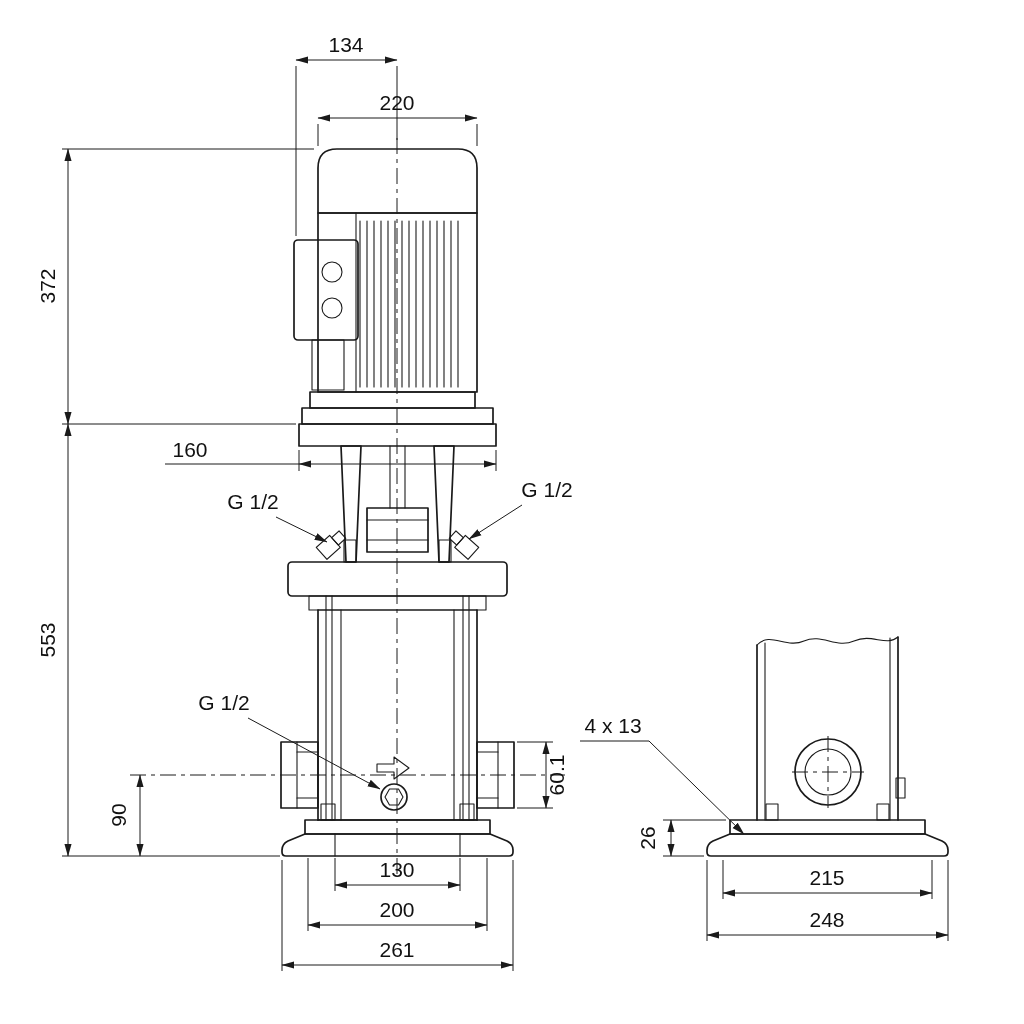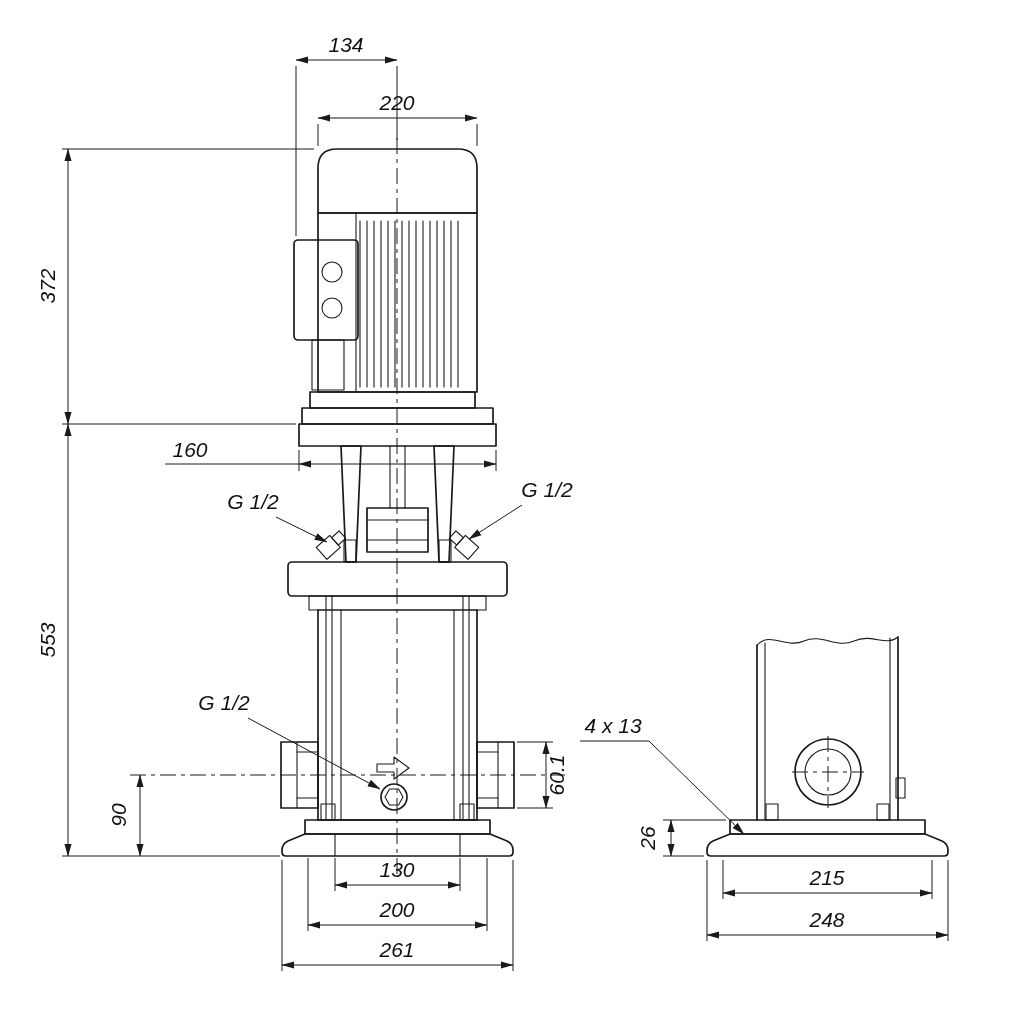--- a/index.html
+++ b/index.html
@@ -1,16 +1,16 @@
 <!DOCTYPE html>
 <html><head>
 <meta charset="utf-8">
 <style>
   html,body{margin:0;padding:0;background:#ffffff;}
-  .page{width:1024px;height:1024px;background:#ffffff;position:relative;overflow:hidden;font-style:italic;}
+  .page{width:1024px;height:1024px;background:#ffffff;position:relative;overflow:hidden;}
   svg{display:block;}
   .outline{fill:none;stroke:#1a1a1a;stroke-width:1.7;stroke-linejoin:round;stroke-linecap:round;}
   .thin{fill:none;stroke:#1a1a1a;stroke-width:1.1;stroke-linejoin:round;stroke-linecap:round;}
   .dim{fill:none;stroke:#1a1a1a;stroke-width:1;}
   .dimarrow{fill:none;stroke:#1a1a1a;stroke-width:1;marker-start:url(#arr);marker-end:url(#arr);}
   .leader{fill:none;stroke:#1a1a1a;stroke-width:1;marker-end:url(#arr);}
   .cl{fill:none;stroke:#1a1a1a;stroke-width:1;stroke-dasharray:16 5 4 5;}
   .dimtext{font-family:"Liberation Sans","DejaVu Sans",sans-serif;font-size:21px;fill:#111111;}
 </style>
 </head>

